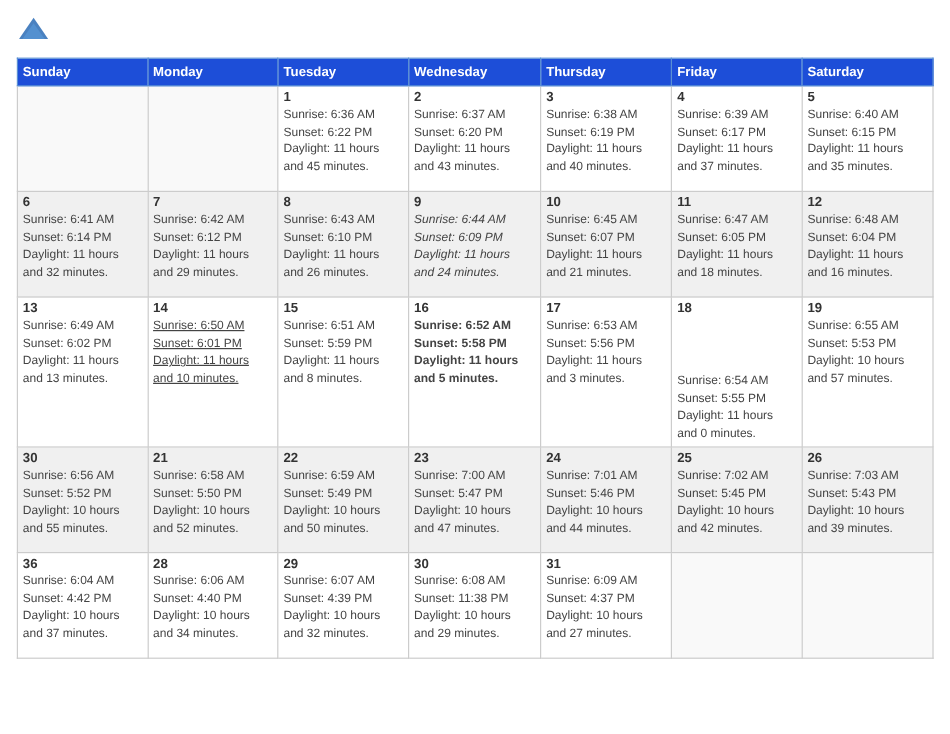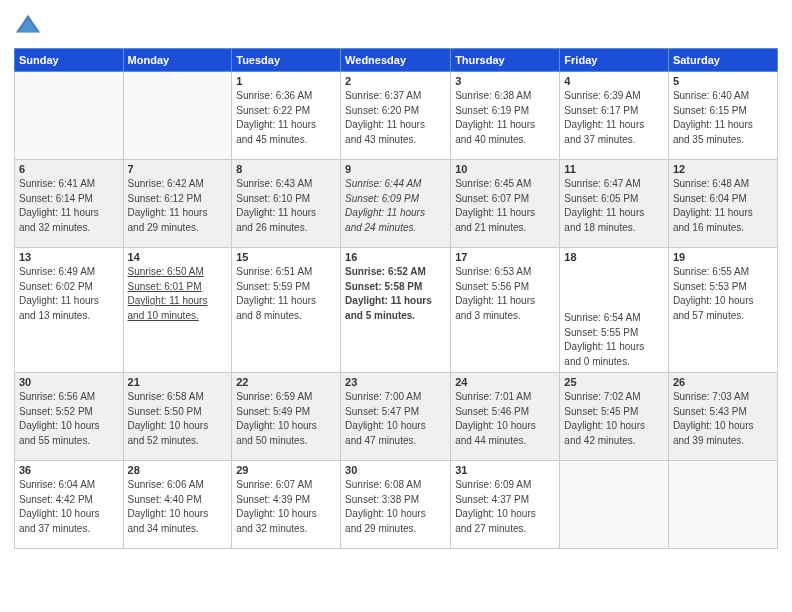--- a/index.html
+++ b/index.html
@@ -335,21 +335,21 @@
           <td>
             <div class="day-number">29</div>
             <div class="day-info" style="white-space: pre-line;">Sunrise: 6:07 AM
 Sunset: 4:39 PM
 Daylight: 10 hours
 and 32 minutes.</div>
           </td>
           <td>
             <div class="day-number">30</div>
             <div class="day-info" style="white-space: pre-line;">Sunrise: 6:08 AM
-Sunset: 3:38 PM
+Sunset: 11:38 PM
 Daylight: 10 hours
 and 29 minutes.</div>
           </td>
           <td>
             <div class="day-number">31</div>
             <div class="day-info" style="white-space: pre-line;">Sunrise: 6:09 AM
 Sunset: 4:37 PM
 Daylight: 10 hours
 and 27 minutes.</div>
           </td>

